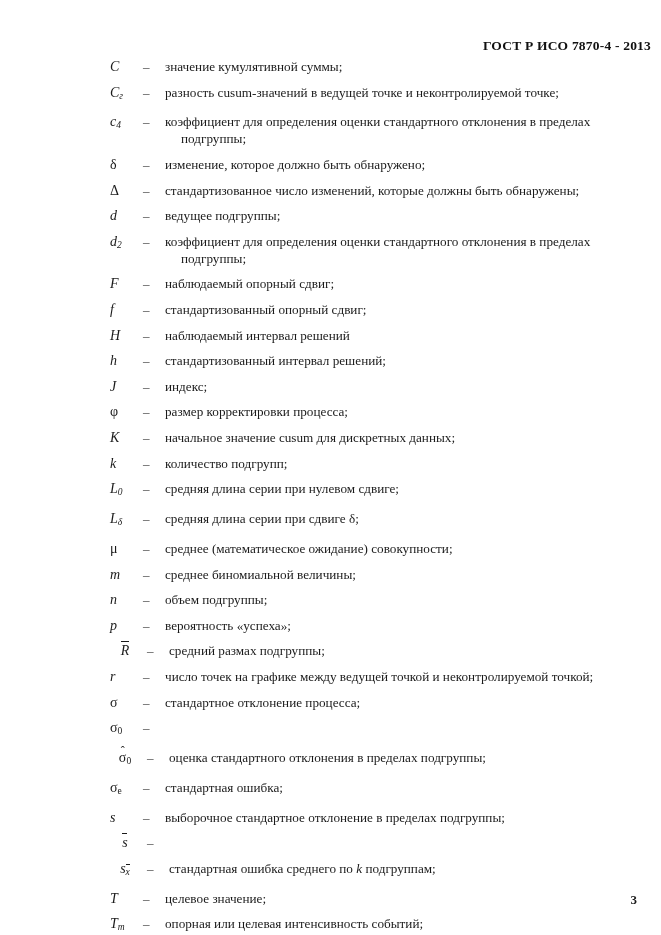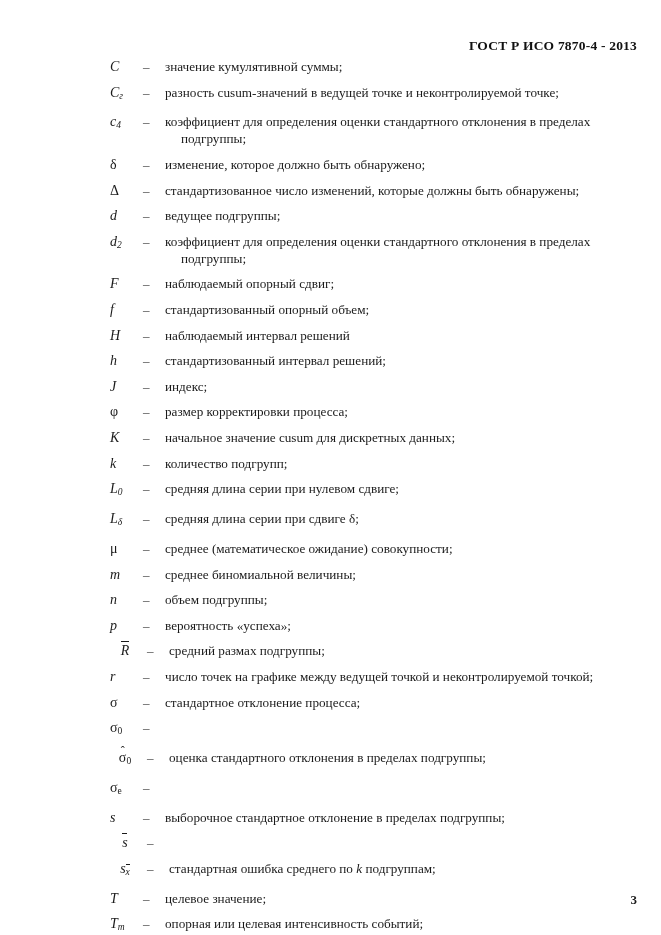--- a/index.html
+++ b/index.html
@@ -15,21 +15,21 @@
     position: relative;
     width: 661px;
     height: 935px;
     background: #ffffff;
     overflow: hidden;
     box-sizing: border-box;
   }
   .header {
     position: absolute;
     top: 38px;
-    right: 24px;
+    right: 10px;
     font-family: "Liberation Serif", "DejaVu Serif", serif;
     font-weight: bold;
     font-size: 13.5px;
     letter-spacing: 0.2px;
     color: #111;
     white-space: nowrap;
   }
   .symbol-list {
     position: absolute;
     top: 58px;
@@ -157,21 +157,21 @@
         <div class="desc justified">коэффициент для определения оценки стандартного отклонения в пределах<span class="cont">подгруппы;</span></div>
       </div>
       <div class="entry">
         <div class="sym">F</div>
         <div class="dash">–</div>
         <div class="desc">наблюдаемый опорный сдвиг;</div>
       </div>
       <div class="entry">
         <div class="sym">f</div>
         <div class="dash">–</div>
-        <div class="desc">стандартизованный опорный объем;</div>
+        <div class="desc">стандартизованный опорный сдвиг;</div>
       </div>
       <div class="entry">
         <div class="sym">H</div>
         <div class="dash">–</div>
         <div class="desc">наблюдаемый интервал решений</div>
       </div>
       <div class="entry">
         <div class="sym">h</div>
         <div class="dash">–</div>
         <div class="desc">стандартизованный интервал решений;</div>
@@ -246,20 +246,21 @@
         <div class="dash">–</div>
       </div>
       <div class="entry">
         <div class="sym upright centered"><span class="hat-over" style="position: relative;">σ<span style="position: absolute; left: 50%; top: -0.52em; transform: translateX(-50%); font-size: 0.85em; font-style: normal;">ˆ</span></span><sub class="up">0</sub></div>
         <div class="dash">–</div>
         <div class="desc">оценка стандартного отклонения в пределах подгруппы;</div>
       </div>
       <div class="entry">
         <div class="sym upright">σ<sub class="up">e</sub></div>
         <div class="dash">–</div>
+        <div class="desc">стандартная ошибка;</div>
       </div>
       <div class="entry">
         <div class="sym">s</div>
         <div class="dash">–</div>
         <div class="desc">выборочное стандартное отклонение в пределах подгруппы;</div>
       </div>
       <div class="entry">
         <div class="sym centered"><span class="bar-over">s</span></div>
         <div class="dash">–</div>
       </div>

